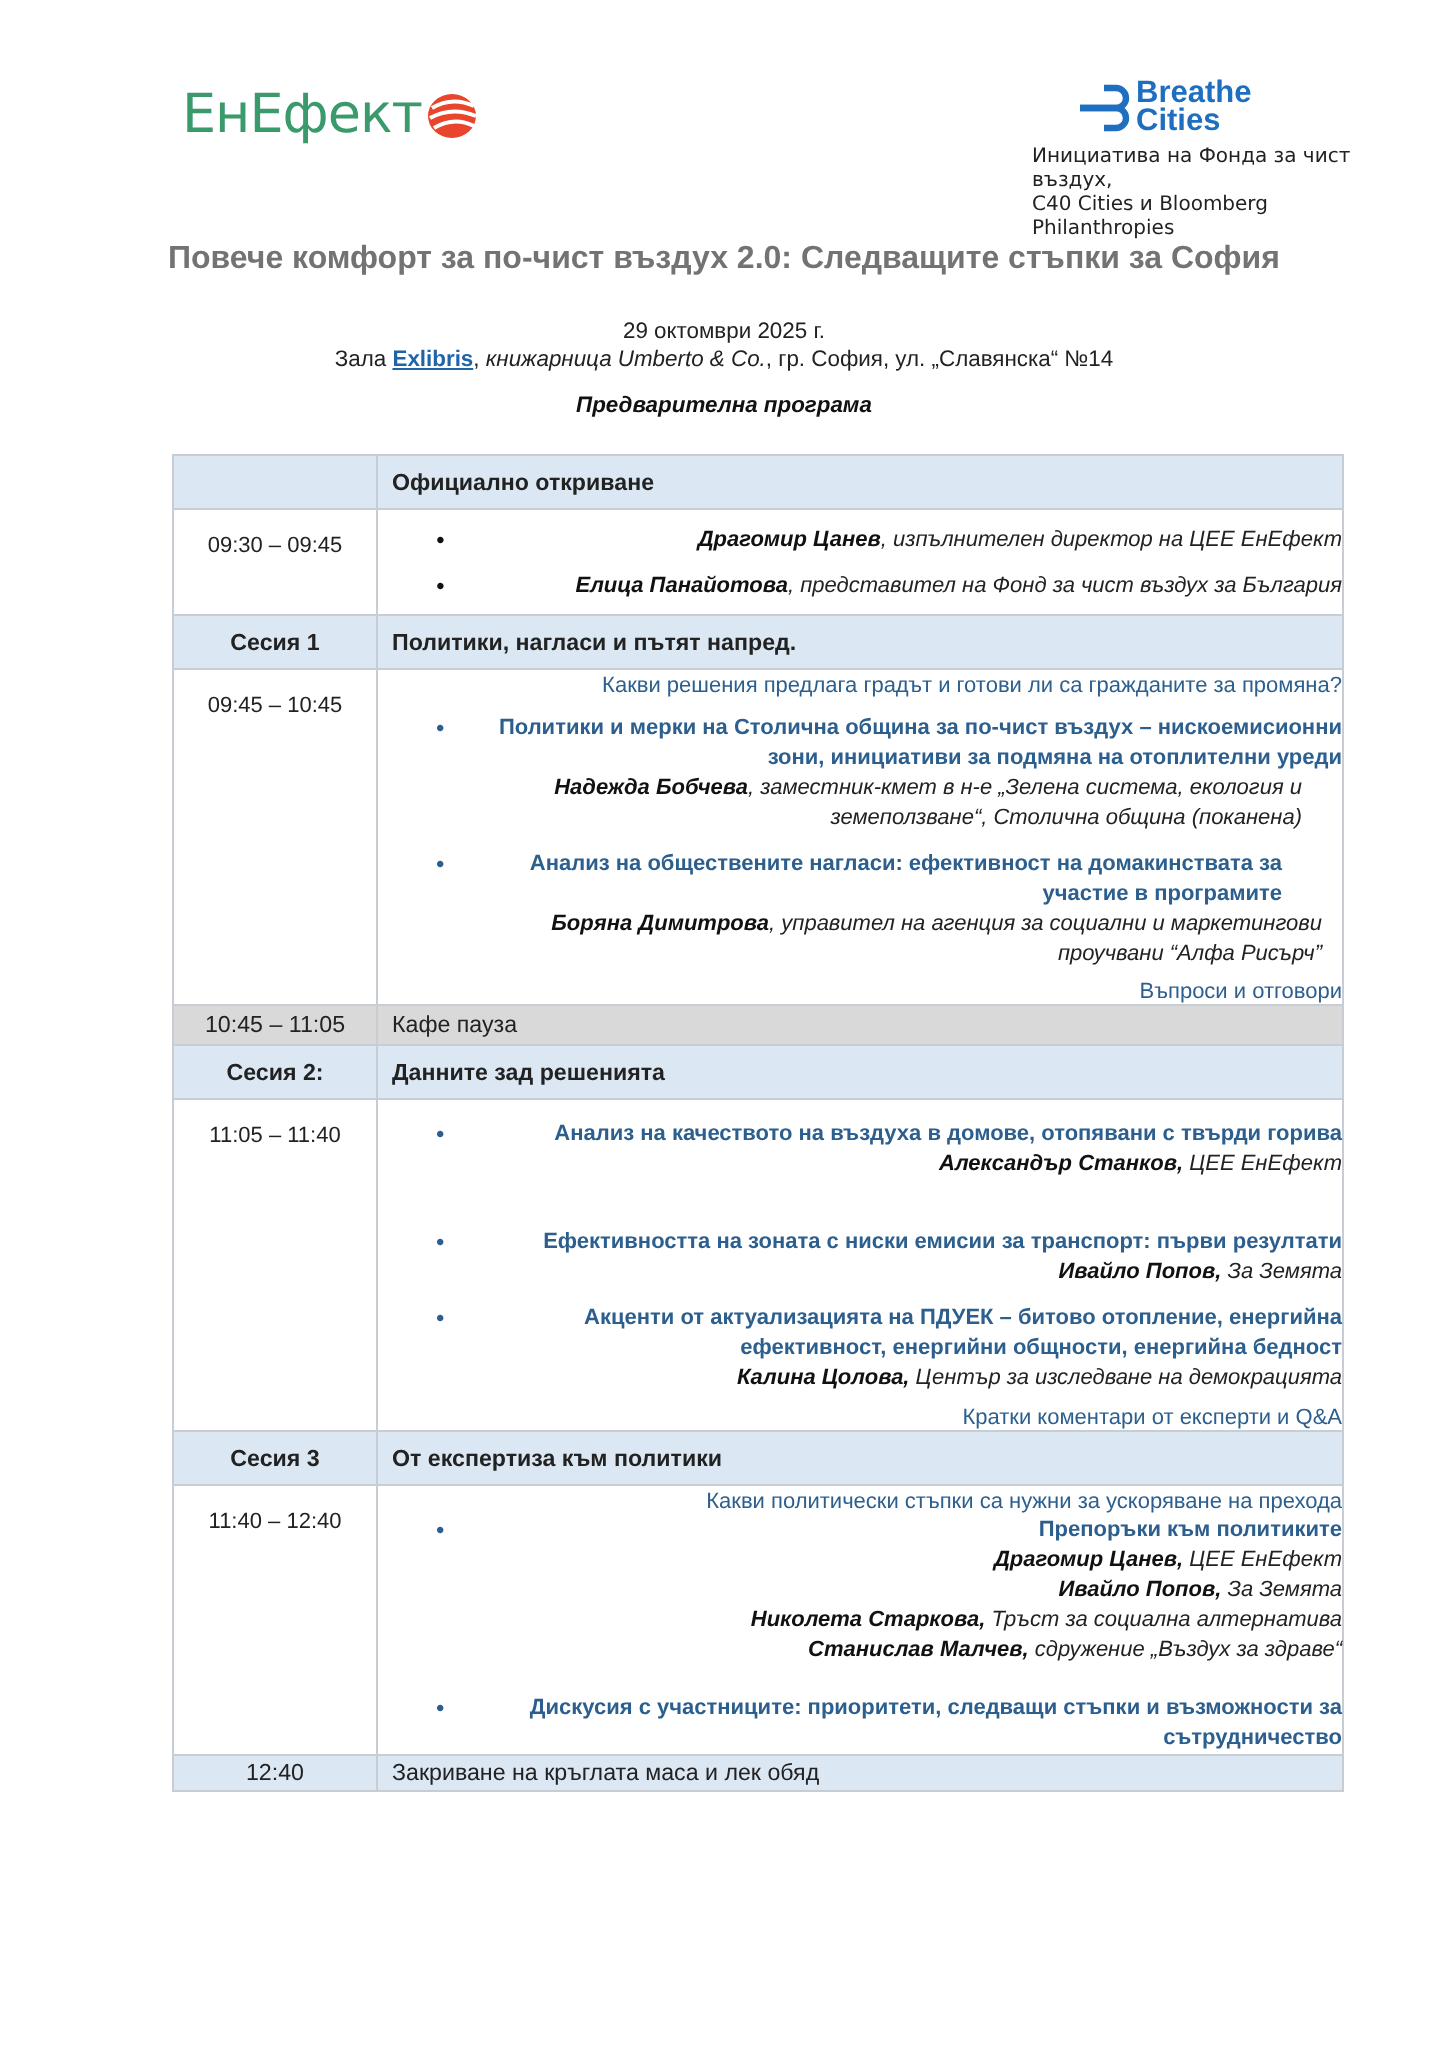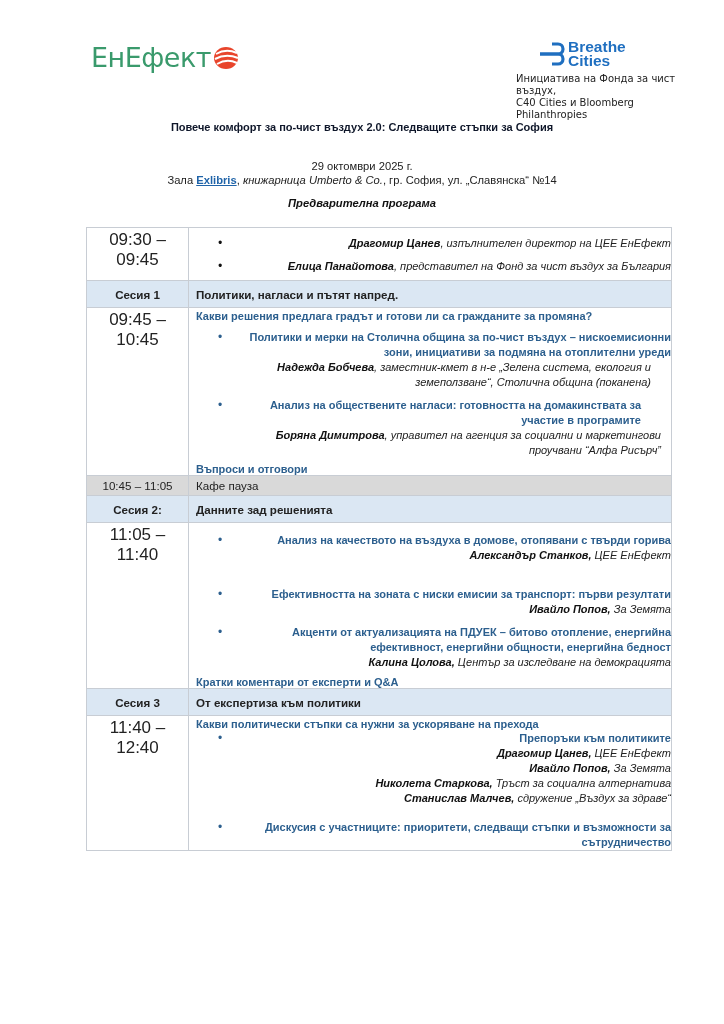--- a/index.html
+++ b/index.html
@@ -4,36 +4,36 @@
 <style>
   html, body { margin:0; padding:0; background:#ffffff; }
   body { width:724px; height:1024px; position:relative; font-family:"Liberation Sans", sans-serif; color:#1a1a1a; overflow:hidden; }
   .logo-left { position:absolute; left:91px; top:42px; display:flex; align-items:center; }
   .logo-left .word { font-family:"DejaVu Sans", sans-serif; font-size:27px; color:#3a9a6c; letter-spacing:-0.5px; font-weight:400; }
   .logo-left .ball { margin-left:2px; }
   .logo-right { position:absolute; left:516px; top:40px; width:170px; }
   .bc-row { display:flex; align-items:center; margin-left:22px; }
   .bc-text { font-family:"Liberation Sans", sans-serif; font-weight:700; color:#1f6fc0; font-size:15.5px; line-height:14px; }
   .bc-sub { font-size:10px; color:#222; line-height:12px; margin-top:5px; font-family:"DejaVu Sans", sans-serif; }
-  .title { position:absolute; left:0; width:724px; top:121px; text-align:center; font-weight:700; font-size:11px; color:#0f172a; }
+  .title { position:absolute; left:0; width:724px; top:121px; text-align:center; font-weight:700; font-size:16px; color:#737373; }
   .date { position:absolute; left:0; width:724px; top:160px; text-align:center; font-size:11.2px; color:#222; }
   .venue { position:absolute; left:0; width:724px; top:174px; text-align:center; font-size:11.2px; color:#222; }
   .venue .link { color:#1f63a8; font-weight:700; text-decoration:underline; }
   .venue i { font-style:italic; }
   .prelim { position:absolute; left:0; width:724px; top:197px; text-align:center; font-size:11.2px; font-weight:700; font-style:italic; color:#111; }
   table.prog { position:absolute; left:86px; top:227px; width:586px; border-collapse:collapse; font-size:11px; }
   table.prog td { border:1px solid #c8cdd4; vertical-align:top; padding:0; }
   td.tcol { width:101px; text-align:center; }
   td.ccol { padding-left:7px !important; }
   tr.head td { background:#dbe7f3; height:26px; vertical-align:middle; font-weight:700; font-size:11.6px; color:#222; }
   tr.head td.tcol { font-size:11.6px; }
   tr.grey td { background:#d9d9d9; height:19px; vertical-align:middle; font-size:11.6px; color:#222; }
   tr.closing td { background:#dbe7f3; height:17px; vertical-align:middle; font-size:11.6px; color:#222; }
-  .time { font-size:17px; color:#222; padding-top:2px; }
-  .q { color:#2c5f8e; font-weight:700; font-size:11px; }
+  .time { font-size:11px; color:#222; padding-top:12px; }
+  .q { color:#2c5f8e; font-weight:400; font-size:11px;text-align:right; }
   ul.items { margin:0; padding:0; list-style:none; }
   ul.items li { position:relative; padding-left:45px;text-align:right; }
   ul.items li::before { content:"•"; position:absolute; left:22px; top:0; color:#2c5f8e; font-size:12px; }
   ul.items.black li::before { color:#111; }
   .topic { color:#2c5f8e; font-weight:700; line-height:15px; }
   .spk { font-style:italic; color:#222; line-height:15px; }
   .spk b { color:#111; }
 </style>
 </head>
 <body>
@@ -66,20 +66,24 @@
 <div class="title">Повече комфорт за по-чист въздух 2.0: Следващите стъпки за София</div>
 <div class="date">29 октомври 2025 г.</div>
 <div class="venue">
   <span>Зала </span><span class="link">Exlibris</span><span>, </span><i>книжарница Umberto &amp; Co.</i><span>, гр. София, ул. „Славянска“ №14</span>
 </div>
 <div class="prelim">Предварителна програма</div>
 
 <table class="prog">
 
   <tbody>
+      <tr class="head">
+    <td class="tcol"></td>
+    <td class="ccol">Официално откриване</td>
+  </tr>
   <tr>
     <td class="tcol" style="height:52px">
           <div class="time">09:30 – 09:45</div>
         </td>
     <td class="ccol">
       <ul class="items black" style="margin-top:8px;margin-bottom:4px">
         <li class="spk" style="margin-bottom:8px"><b>Драгомир Цанев</b><span>, изпълнителен директор на ЦЕЕ ЕнЕфект</span></li>
         <li class="spk"><b>Елица Панайотова</b><span>, представител на Фонд за чист въздух за България</span></li>
       </ul>
     </td>
@@ -94,21 +98,21 @@
           <div class="time">09:45 – 10:45</div>
         </td>
     <td class="ccol">
       <div class="q" style="margin-top:2px">Какви решения предлага градът и готови ли са гражданите за промяна?</div>
       <ul class="items" style="margin-top:8px">
         <li style="margin-bottom:8px">
           <div class="topic">Политики и мерки на Столична община за по-чист въздух – нискоемисионни зони, инициативи за подмяна на отоплителни уреди</div>
           <div class="spk" style="padding-right:20px"><b>Надежда Бобчева</b><span>, заместник-кмет в н-е „Зелена система, екология и земеползване“, Столична община (поканена)</span></div>
         </li>
         <li>
-          <div class="topic" style="padding-right:30px">Анализ на обществените нагласи: готовността на домакинствата за участие в програмите</div>
+          <div class="topic" style="padding-right:30px">Анализ на обществените нагласи: ефективност на домакинствата за участие в програмите</div>
           <div class="spk" style="padding-right:10px"><b>Боряна Димитрова</b><span>, управител на агенция за социални и маркетингови проучвани “Алфа Рисърч”</span></div>
         </li>
       </ul>
       <div class="q" style="margin-top:5px">Въпроси и отговори</div>
     </td>
   </tr>
 
   <tr class="grey">
     <td class="tcol">10:45 – 11:05</td>
     <td class="ccol">Кафе пауза</td>
@@ -159,14 +163,18 @@
           <div class="spk"><b>Николета Старкова,</b><span> Тръст за социална алтернатива</span></div>
           <div class="spk"><b>Станислав Малчев,</b><span> сдружение „Въздух за здраве“</span></div>
         </li>
         <li>
           <div class="topic">Дискусия с участниците: приоритети, следващи стъпки и възможности за сътрудничество</div>
         </li>
       </ul>
     </td>
   </tr>
 
+  <tr class="closing">
+    <td class="tcol">12:40</td>
+    <td class="ccol">Закриване на кръглата маса и лек обяд</td>
+  </tr>
 </tbody>
   </table>
 
 </body></html>

